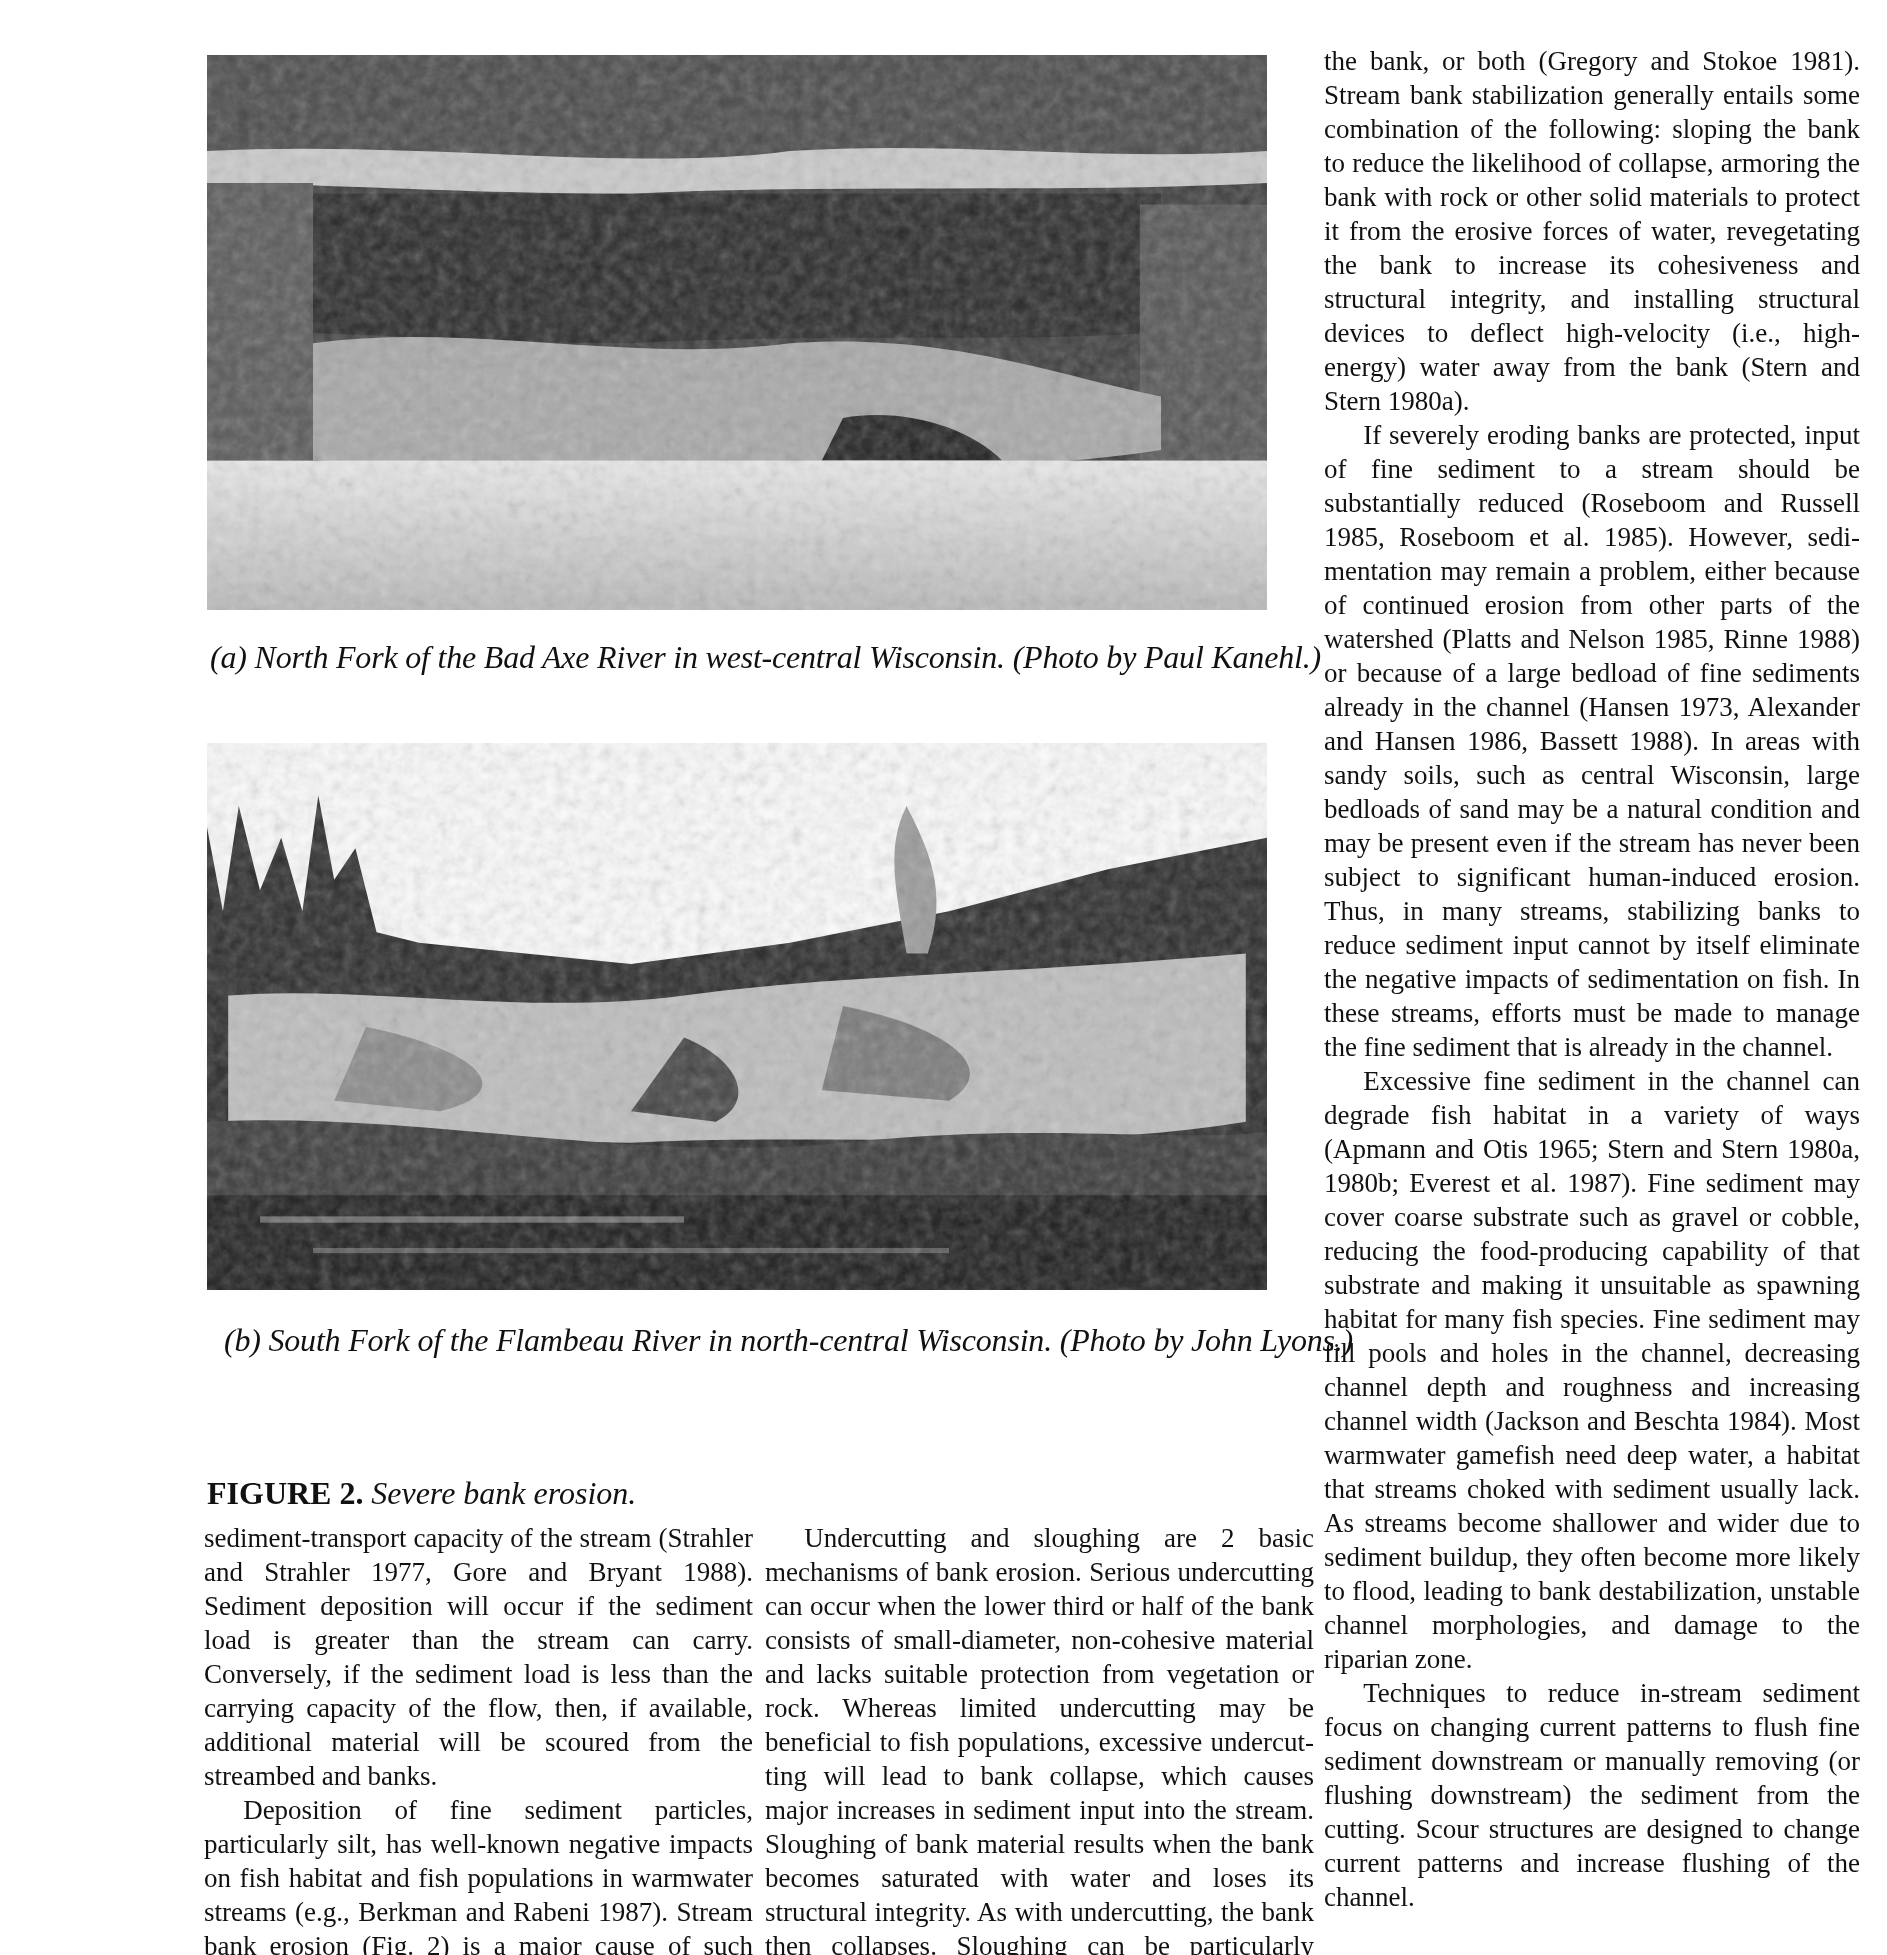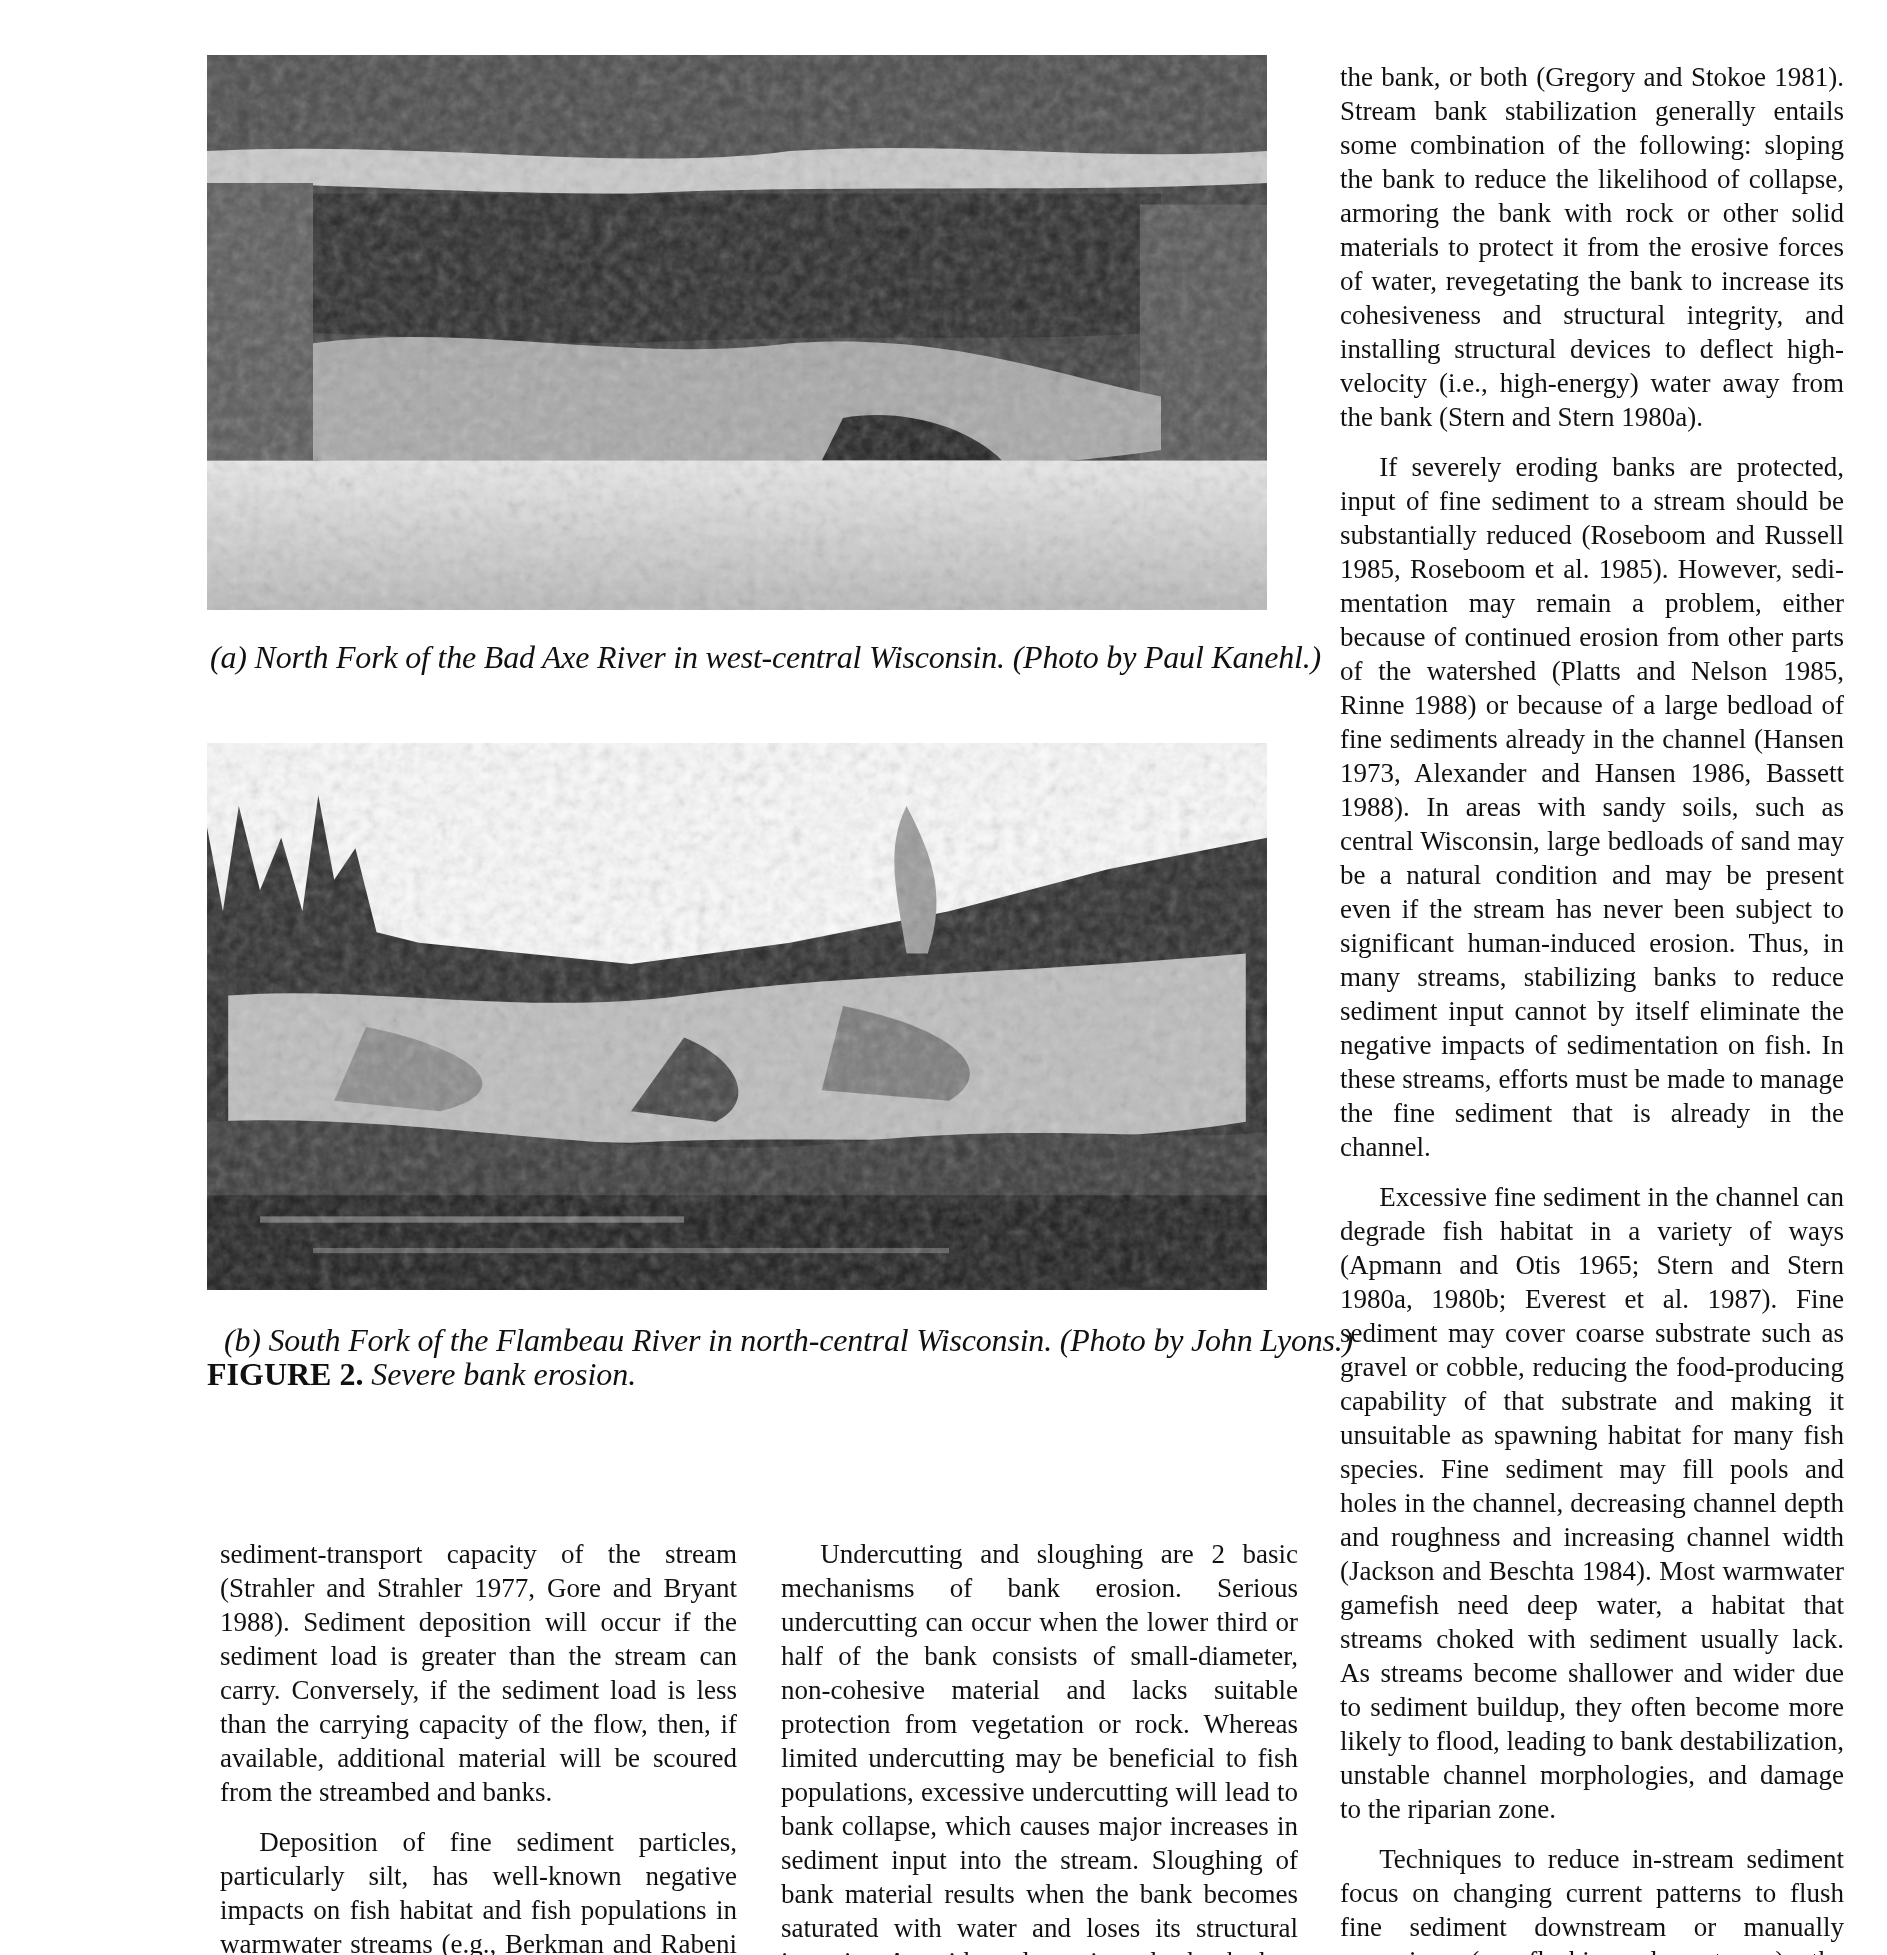--- a/index.html
+++ b/index.html
@@ -11,29 +11,29 @@
     .photo svg { width: 100%; height: 100%; display: block; }
     #photo-a { left: 207px; top: 55px; width: 1060px; height: 555px; }
     #photo-b { left: 207px; top: 743px; width: 1060px; height: 547px; }
 
     .caption {
       position: absolute; font-style: italic; font-size: 32px; line-height: 1;
       white-space: nowrap; letter-spacing: -0.2px;
     }
     #caption-a { left: 210px; top: 641px; }
     #caption-b { left: 224px; top: 1324px; }
-    #figure-label { position: absolute; left: 207px; top: 1356px; font-size: 32px; white-space: nowrap; text-align: center; }
+    #figure-label { position: absolute; left: 207px; top: 1475px; font-size: 32px; white-space: nowrap; text-align: center; }
     #figure-label .fig-num { font-weight: bold; }
     #figure-label .fig-title { font-style: italic; margin-left: 7.8px; }
 
     .col {
       position: absolute; font-size: 27px; line-height: 34px;
       text-align: justify; hyphens: manual;
     }
-    .col p { margin: 16px; }
+    .col p { margin: 0; }
     .col p.indent { text-indent: 1.45em; }
     #col-1 { left: 204px; top: 1521px; width: 549px; }
     #col-2 { left: 765px; top: 1521px; width: 549px; }
     #col-3 { left: 1324px; top: 44px; width: 536px; }
   </style>
 </head>
 <body>
 
 <div class="photo" id="photo-a">
   <svg viewBox="0 0 100 52" preserveAspectRatio="none">

